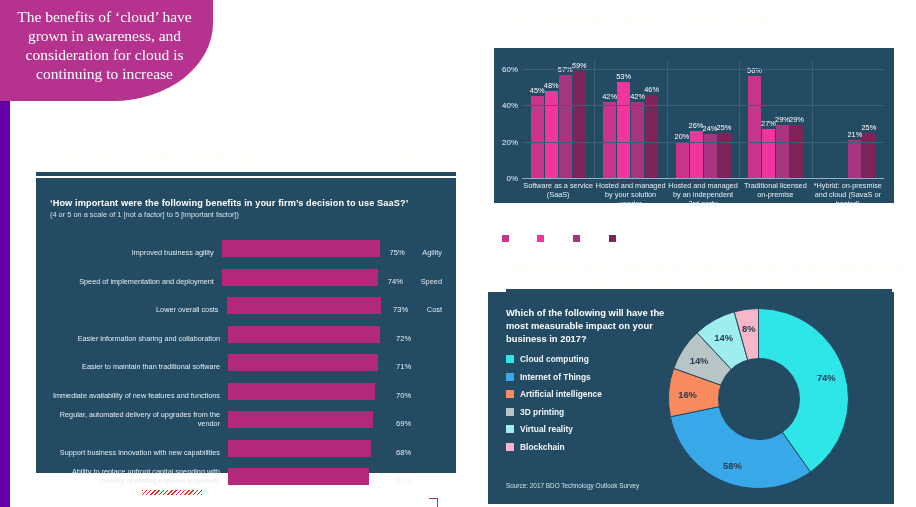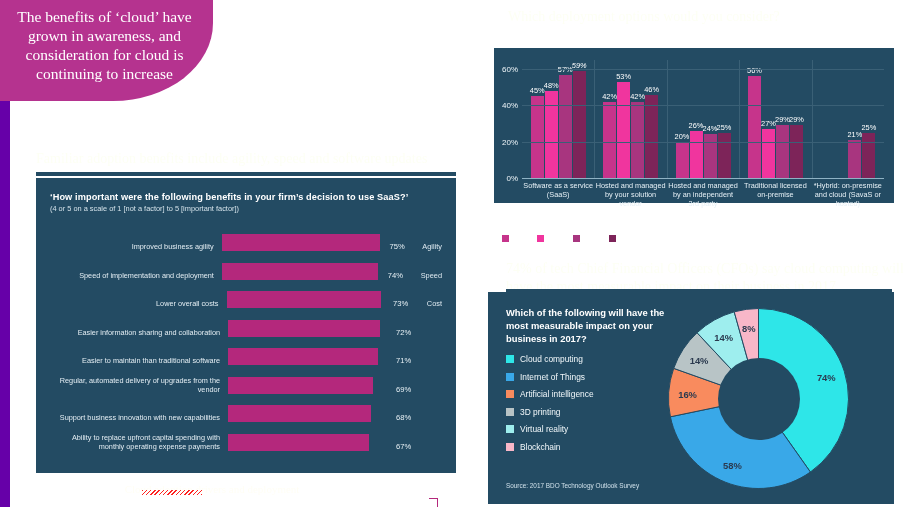--- a/index.html
+++ b/index.html
@@ -57,21 +57,21 @@
   .squiggle{
     position:absolute;left:142px;top:490px;width:60px;height:5px;
     background:repeating-linear-gradient(135deg,#ff2222 0 1px,transparent 1px 3px);
   }
 
   
   #panel-bars{
     position:absolute;left:36px;top:178px;width:420px;height:295px;
     background:#234b63;
     box-sizing:border-box;
-    padding:14px 14px 0 14px;
+    padding:20px 14px 0 14px;
   }
   #bars-title{
     color:#ffffff;font-size:9.2px;font-weight:bold;letter-spacing:.1px;
   }
   #bars-subtitle{
     color:#d4e2ea;font-size:7.4px;margin-top:2px;
   }
   .bar-rows{margin-top:15px;}
   .bar-row{
     display:flex;align-items:flex-end;height:23px;margin-bottom:5.5px;
@@ -156,21 +156,21 @@
   }
   #donut-title{
     position:absolute;left:18px;top:14px;width:170px;
     color:#ffffff;font-size:9.4px;font-weight:bold;line-height:13px;
   }
   #donut-legend{
     position:absolute;left:18px;top:62px;
   }
   .dlegend-row{display:flex;align-items:center;gap:6px;margin-bottom:7.5px;}
   .dlegend-swatch{width:8px;height:8px;display:block;}
-  .dlegend-text{color:#f2f8fb;font-size:8.4px;}
+  .dlegend-text{color:#f2f8fb;font-size:8.4px;font-weight:bold;}
   #donut-source{
     position:absolute;left:18px;top:190px;
     color:#cfe0ea;font-size:6.4px;
   }
   #donut-wrap{
     position:absolute;left:178px;top:14px;width:185px;height:185px;
   }
   #donut-hole{
     position:absolute;left:50%;top:50%;width:82px;height:82px;
     margin:-41px 0 0 -41px;border-radius:50%;background:#234b63;
@@ -235,20 +235,28 @@
         </div>
         <div class="bar-value">72%</div>
         <div class="bar-tag"></div>
       </div>
       <div class="bar-row">
         <div class="bar-label">Easier to maintain than traditional software</div>
         <div class="bar-track">
           <div class="bar-fill" style="width: 150px; background: rgb(180, 40, 124);"></div>
         </div>
         <div class="bar-value">71%</div>
+        <div class="bar-tag"></div>
+      </div>
+      <div class="bar-row">
+        <div class="bar-label">Immediate availability of new features and functions</div>
+        <div class="bar-track">
+          <div class="bar-fill" style="width: 147px; background: rgb(180, 40, 124);"></div>
+        </div>
+        <div class="bar-value">70%</div>
         <div class="bar-tag"></div>
       </div>
       <div class="bar-row">
         <div class="bar-label">Regular, automated delivery of upgrades from the vendor</div>
         <div class="bar-track">
           <div class="bar-fill" style="width: 145px; background: rgb(180, 40, 124);"></div>
         </div>
         <div class="bar-value">69%</div>
         <div class="bar-tag"></div>
       </div>

